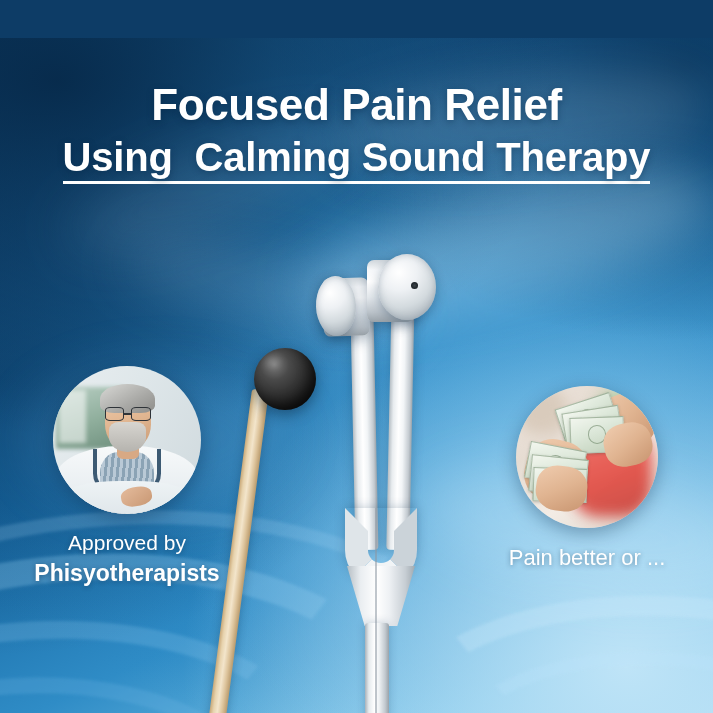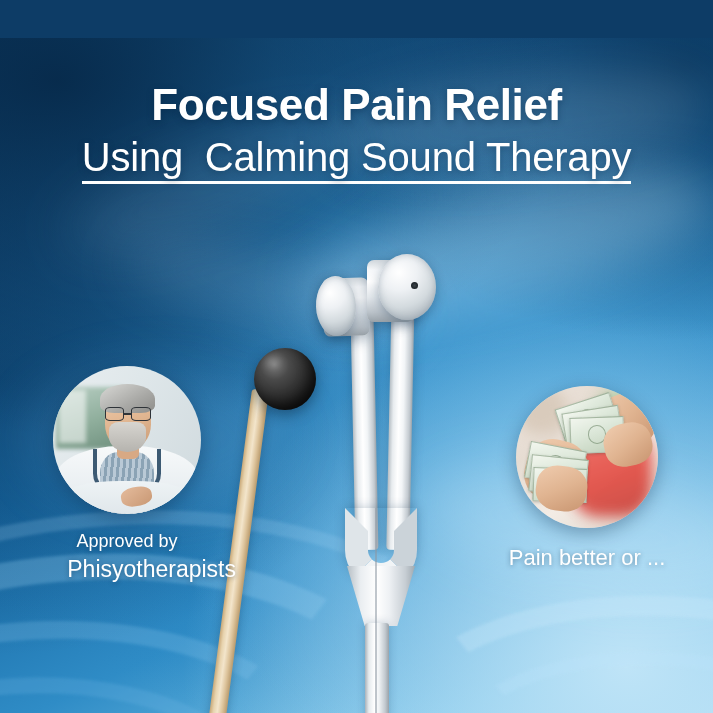--- a/index.html
+++ b/index.html
@@ -82,21 +82,21 @@
     text-align:center; z-index:30;
   }
   .hl-main {
     display:block;
     font-size:44px; font-weight:bold; color:#ffffff;
     letter-spacing:-.4px; line-height:1.05;
     text-shadow:0 2px 7px rgba(5,35,64,.40);
   }
   .hl-sub {
     display:inline-block; margin-top:7px;
-    font-size:40px; font-weight:normal; color:#ffffff;
+    font-size:40px; font-weight:bold; color:#ffffff;
     letter-spacing:-.2px; line-height:1.1;
     border-bottom:3px solid #ffffff; padding-bottom:2px;
     white-space:pre;
     text-shadow:0 2px 7px rgba(5,35,64,.38);
   }
 
   
   .mallet { position:absolute; z-index:14; left:0; top:0; }
   .mallet-stick {
     position:absolute; left:252px; top:352px;
@@ -193,22 +193,22 @@
 
   .photo {
     width:148px; height:148px; border-radius:50%;
     margin:0 auto; overflow:hidden; position:relative;
     box-shadow:0 5px 18px rgba(6,35,65,.35);
   }
   .feat-right .photo { width:142px; height:142px; }
 
   .caption { margin-top:16px; color:#ffffff; line-height:1.28;
              text-shadow:0 1px 5px rgba(6,35,65,.42); }
-  .cap-line1 { display:block; font-size:18px; font-weight:normal; }
-  .cap-line2 { display:block; font-size:23px; font-weight:normal; margin-top:2px;text-align:right; }
+  .cap-line1 { display:block; font-size:21px; font-weight:normal; }
+  .cap-line2 { display:block; font-size:23px; font-weight:bold; margin-top:2px; }
   .feat-right .cap-line1 { font-size:22px; }
   .feat-right .cap-line2 { font-size:22px; }
 
   
   .doc-bg { position:absolute; inset:0;
             background:linear-gradient(120deg,#e9eef0 0%,#dfe7ea 40%,#cfd9dd 100%); }
   .doc-win { position:absolute; left:2%; top:14%; width:46%; height:42%;
              background:linear-gradient(160deg,#b9cfc4 0%,#8fae9c 55%,#6e8f7d 100%);
              filter:blur(2px); }
   .doc-win2 { position:absolute; left:4%; top:16%; width:18%; height:36%;

